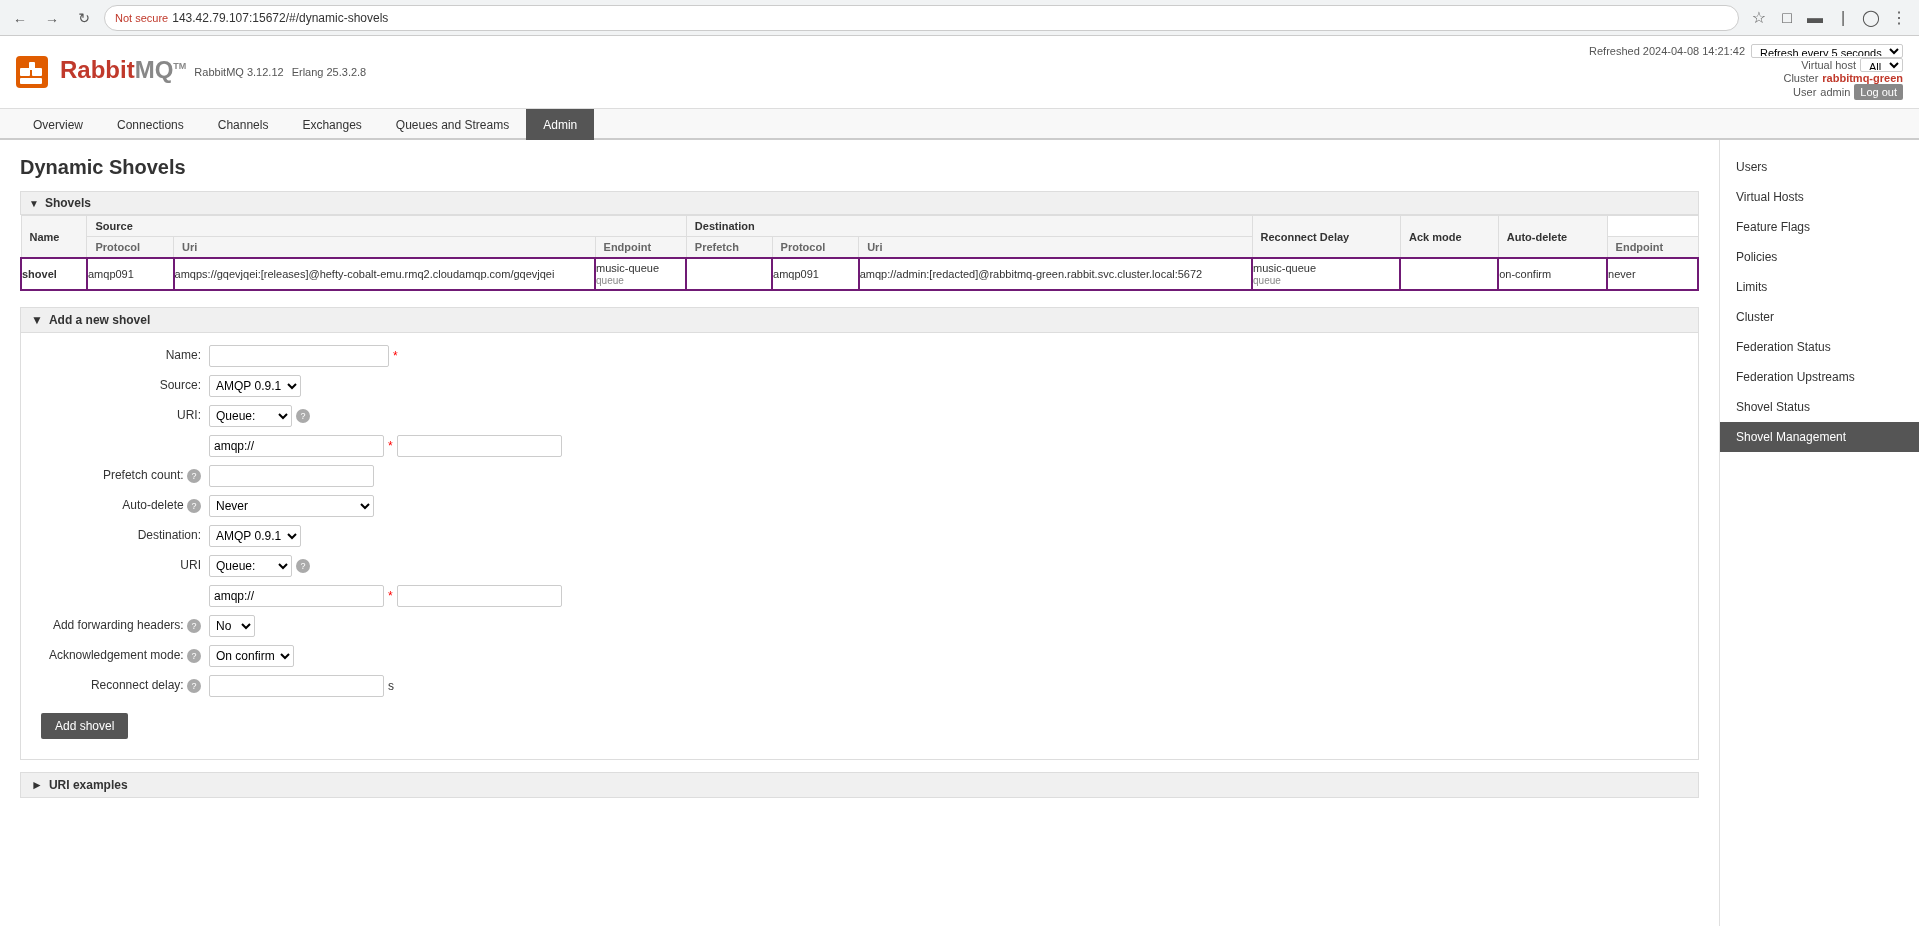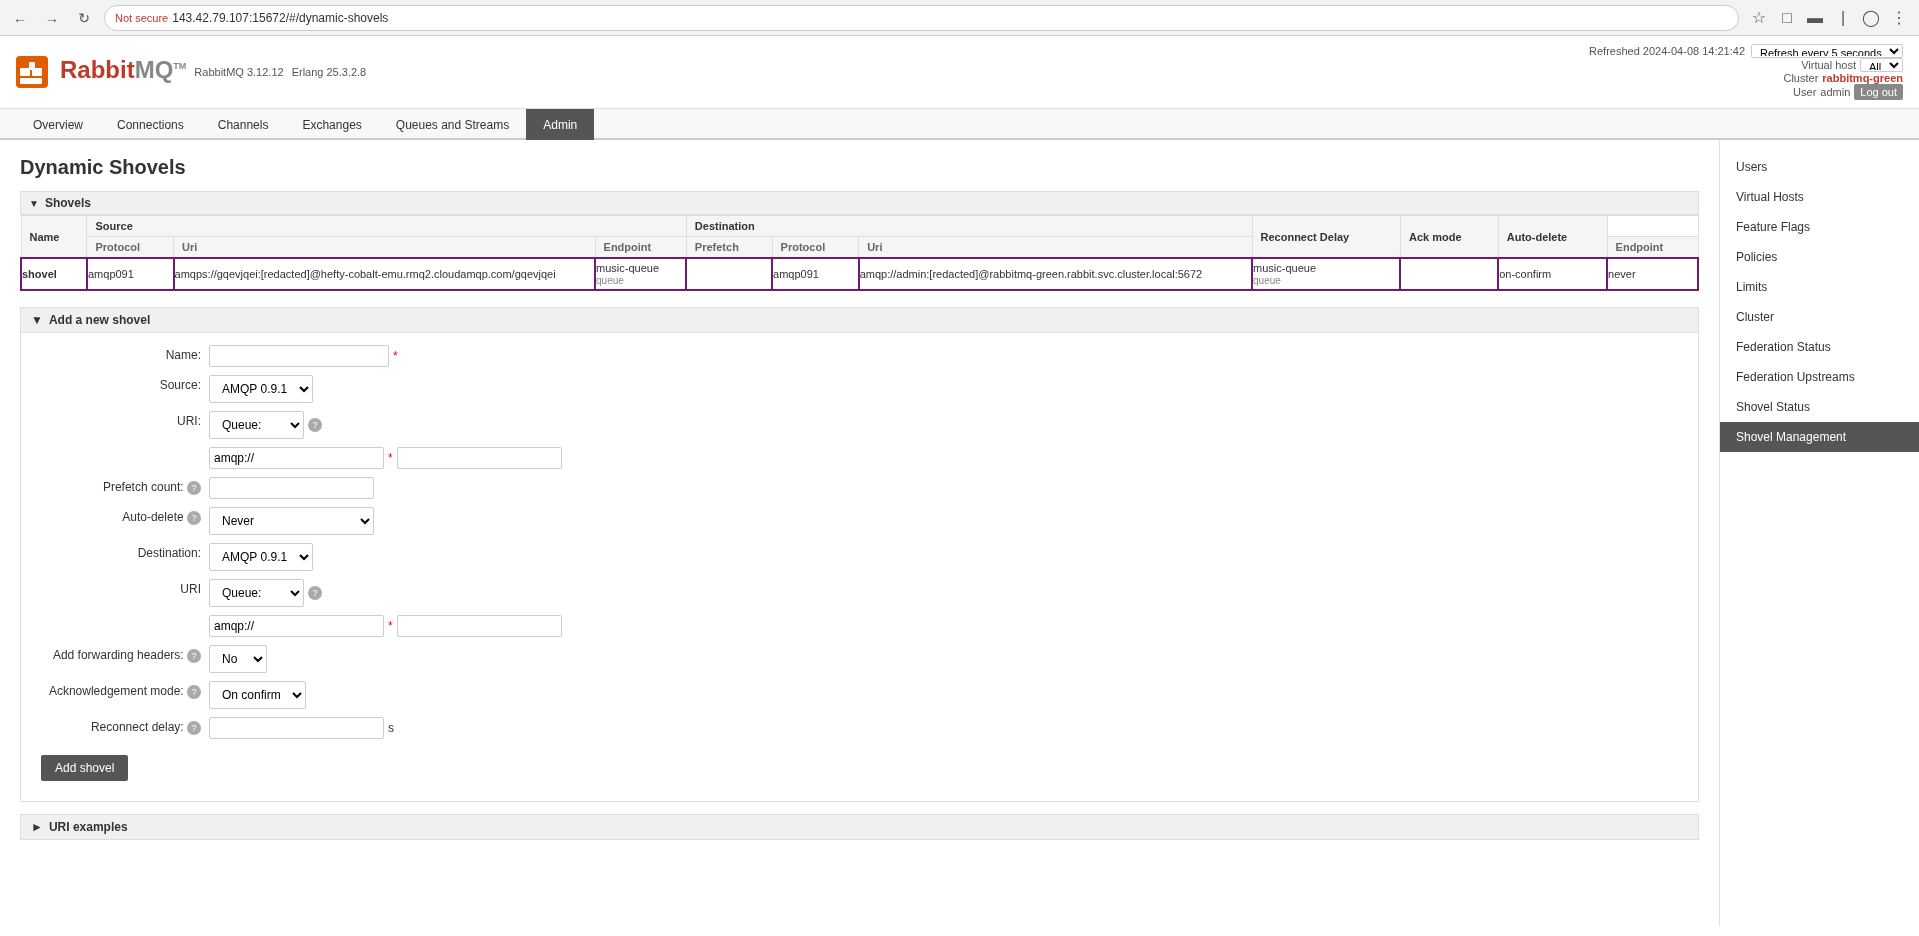--- a/index.html
+++ b/index.html
@@ -95,21 +95,21 @@
     .form-body { padding: 12px 20px; }
     .form-row { display: flex; align-items: flex-start; margin-bottom: 8px; gap: 8px; }
     .form-row label { width: 160px; text-align: right; font-size: 12px; padding-top: 3px; flex-shrink: 0; }
     .form-row .field-group { display: flex; align-items: center; gap: 4px; flex-wrap: wrap; }
     .form-input {
       height: 22px; border: 1px solid #ccc; padding: 0 4px; font-size: 12px;
       border-radius: 2px;
     }
     .form-input.wide { width: 180px; }
     .form-select {
-      height: 28px; border: 1px solid #ccc; padding: 0 8px; font-size: 12px;
+      height: 22px; border: 1px solid #ccc; padding: 0 2px; font-size: 12px;
       border-radius: 2px; background: #fff;
     }
     .help-icon {
       display: inline-flex; align-items: center; justify-content: center;
       width: 14px; height: 14px; border-radius: 50%;
       background: #aaa; color: #fff; font-size: 9px; cursor: help;
     }
     .required-star { color: red; }
 
     
@@ -253,21 +253,21 @@
             <th>Prefetch</th>
             <th>Protocol</th>
             <th>Uri</th>
             <th>Endpoint</th>
           </tr>
         </thead>
         <tbody>
           <tr>
             <td class="shovel-name">shovel</td>
             <td>amqp091</td>
-            <td style="max-width:300px; overflow:hidden; text-overflow:ellipsis; white-space:nowrap;">amqps://gqevjqei:[redacted]@hefty-cobalt-emu.rmq2.cloudamqp.com/gqevjqei</td>
+            <td style="max-width:300px; overflow:hidden; text-overflow:ellipsis; white-space:nowrap;">amqps://gqevjqei:[releases]@hefty-cobalt-emu.rmq2.cloudamqp.com/gqevjqei</td>
             <td>
               <span>music-queue</span><br>
               <span style="font-size:10px;color:#888;">queue</span>
             </td>
             <td></td>
             <td>amqp091</td>
             <td style="max-width:280px; overflow:hidden; text-overflow:ellipsis; white-space:nowrap;">amqp://admin:[redacted]@rabbitmq-green.rabbit.svc.cluster.local:5672</td>
             <td>
               <span>music-queue</span><br>
               <span style="font-size:10px;color:#888;">queue</span>

